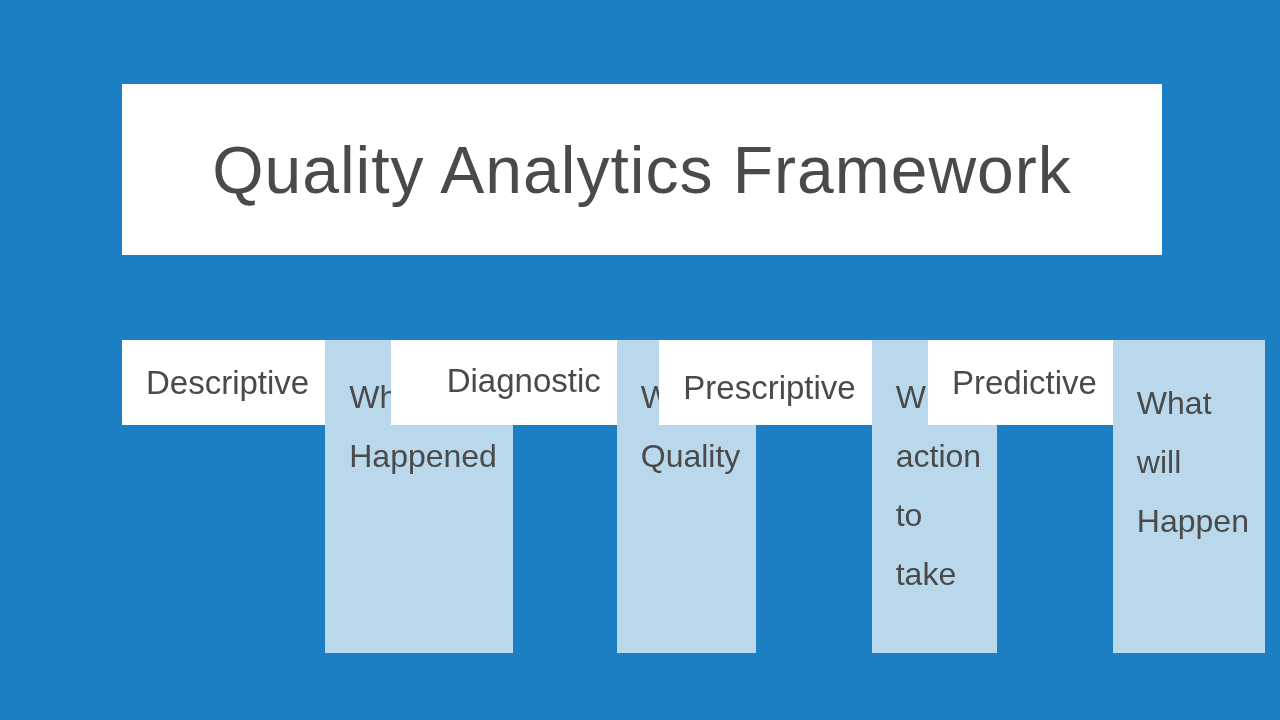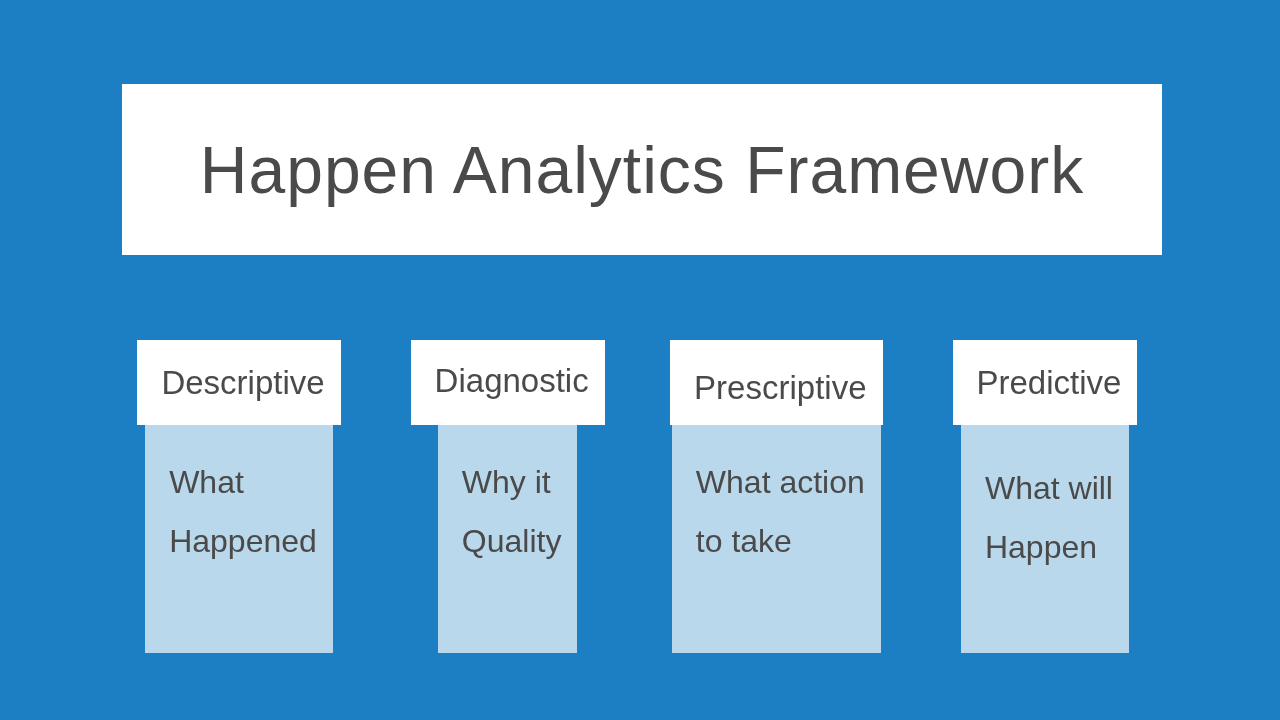--- a/index.html
+++ b/index.html
@@ -40,22 +40,20 @@
     left: 122px;
     top: 340px;
     width: 1040px;
     height: 313px;
     display: flex;
     justify-content: space-between;
   }
   .column {
     width: 234px;
     display: flex;
-    flex-direction: column;
-    align-items: center;
   }
   .col-header {
     height: 85px;
     background: #FFFFFF;
     display: flex;
     align-items: center;
     padding: 0 16px 0 24px;
     font-size: 33px;
     font-weight: 300;
     box-sizing: border-box;
@@ -67,32 +65,32 @@
     font-size: 32px;
     font-weight: 300;
     line-height: 59px;
     box-sizing: border-box;
   }
   .col-body .body-text {
     white-space: pre-line;
     display: inline-block;
   }
   
-  .column:nth-child(2) .header-text { transform: translateY(-2px); }
+  .column:nth-child(2) .header-text { transform: translateY(-2px); margin-left: 32px; }
   .column:nth-child(3) .header-text { transform: translateY(5px); }
   .column:nth-child(4) .body-text  { transform: translateY(6px); }
   .header-text { display: inline-block; }
 </style>
 </head>
 <body>
 
 <div class="slide">
 
   <div class="title-panel">
-    <h1 class="slide-title">Happen Analytics Framework</h1>
+    <h1 class="slide-title">Quality Analytics Framework</h1>
   </div>
 
   <div class="columns">
 
     <div class="column">
       <div class="col-header">
         <span class="header-text">Descriptive</span>
       </div>
       <div class="col-body">
         <span class="body-text">What

